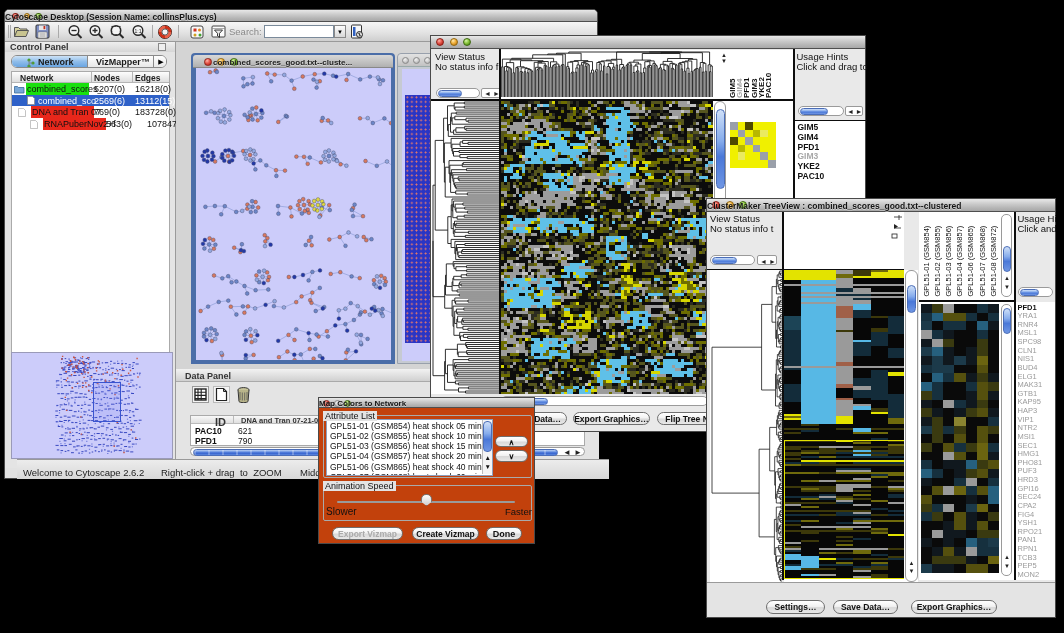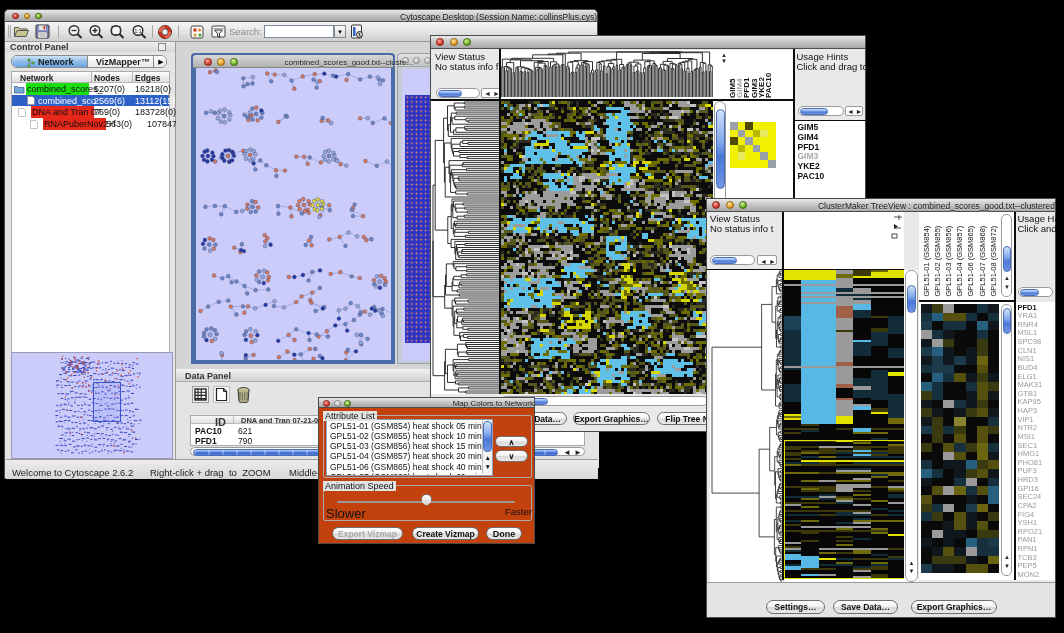--- a/index.html
+++ b/index.html
@@ -7,21 +7,21 @@
 .ab{position:absolute}
 .win{position:absolute;border:1px solid #4a4a4a;background:#e9e9e9}
 .tbar{position:absolute;left:0;right:0;top:0;
  background:linear-gradient(#e8e8e8,#c8c8c8 45%,#b2b2b2 80%,#a8a8a8);
  border-bottom:1px solid #4e4e4e;border-radius:4px 4px 0 0}
 .tl{position:absolute;border-radius:50%}
 .tl.r{background:radial-gradient(circle at 35% 28%,#ffb3a8,#e5554a 45%,#b2251c 85%);border:1px solid #8e2017}
 .tl.y{background:radial-gradient(circle at 35% 28%,#ffe9b0,#f2b13c 45%,#c07b16 85%);border:1px solid #93680f}
 .tl.g{background:radial-gradient(circle at 35% 28%,#d6f5a8,#8cc63f 45%,#4e8815 85%);border:1px solid #3f6a10}
 .tl.off{background:radial-gradient(circle at 35% 28%,#f2f2f2,#cfcfcf 50%,#a8a8a8 90%);border:1px solid #8a8a8a}
-.ttext{position:absolute;width:100%;text-align:right;font-weight:normal;color:#151515;
+.ttext{position:absolute;width:100%;text-align:left;font-weight:bold;color:#151515;
  text-shadow:0 1px 0 rgba(255,255,255,.45);white-space:nowrap}
 .btn{position:absolute;background:linear-gradient(#ffffff,#f2f2f2 45%,#d9d9d9 55%,#e8e8e8);
  border:1px solid #6f6f6f;border-radius:8px;text-align:center;font-weight:bold;color:#111}
 .sbtrack{position:absolute;background:#fff;border:1px solid #9a9a9a;border-radius:6px}
 .sbthumb{position:absolute;border-radius:5px;
  background:linear-gradient(#cfe0f8,#86acec 40%,#4a78d8 60%,#6f96e4);border:1px solid #4a6db8}
 .arr{position:absolute;font-size:8px;color:#222;line-height:8px}
 .cellhead{font-size:9.5px;color:#111;line-height:10.5px;white-space:nowrap}
 .blk{position:absolute;background:#0d0d0d}
 .whitecell{position:absolute;background:#fff}
@@ -257,21 +257,21 @@
   <div class="ab" style="left:61px;top:92px;width:310px;height:14px;border:1px solid #445a9a;border-bottom:none;border-radius:6px 6px 0 0;background:linear-gradient(#dcecfc,#9cc2f0 50%,#74a8e8);overflow:hidden;white-space:nowrap">
    <div class="ab" style="left:11px;top:1.5px;font-size:9px;font-weight:bold;color:#0a1a3a">Node Attribute Browser</div>
    <div class="ab" style="left:103px;top:0;width:1px;height:14px;background:#667"></div>
    <div class="ab" style="left:104px;top:0;width:206px;height:14px;background:linear-gradient(#f8f8f8,#ddd)"></div>
    <div class="ab" style="left:115px;top:1.5px;font-size:9px;font-weight:bold;color:#222">Edge Attribute Browser</div>
    <div class="ab" style="left:207px;top:0;width:1px;height:14px;background:#889"></div>
    <div class="ab" style="left:218px;top:1.5px;font-size:9px;font-weight:bold;color:#222">Network Attribute Browser</div>
   </div>
  </div>
 
- <div class="ab" style="left:1px;top:449px;width:592px;height:20px;background:linear-gradient(#ececec,#d8d8d8);border-top:1px solid #999">
+ <div class="ab" style="left:12px;top:449px;width:592px;height:20px;background:linear-gradient(#ececec,#d8d8d8);border-top:1px solid #999">
   <div class="ab" style="left:6px;top:6.5px;font-size:9.5px;color:#222">Welcome to Cytoscape 2.6.2</div>
   <div class="ab" style="left:144px;top:6.5px;font-size:9.5px;color:#222">Right-click + drag&nbsp; to&nbsp; ZOOM</div>
   <div class="ab" style="left:283px;top:6.5px;font-size:9.5px;color:#222">Middle-click + drag&nbsp; to&nbsp; PAN</div>
  </div>
 </div>
 
 <div class="win" id="tv1" style="left:430px;top:34.5px;width:436px;height:397px">
  <div class="tbar" style="height:13px">
   <div class="tl r" style="left:5px;top:2.5px;width:8px;height:8px"></div>
   <div class="tl y" style="left:18.5px;top:2.5px;width:8px;height:8px"></div>
@@ -524,18 +524,18 @@
    <div class="arr" style="left:2px;top:34px;font-size:6.5px;color:#111">▲</div>
    <div class="arr" style="left:2px;top:43px;font-size:6.5px;color:#111">▼</div>
   </div>
  </div>
  <div class="btn" style="left:176px;top:38px;width:33px;height:11.5px;font-size:8px;line-height:11px">∧</div>
  <div class="btn" style="left:176px;top:52.5px;width:33px;height:11.5px;font-size:8px;line-height:11px">∨</div>
  <div class="ab" style="left:4px;top:83px;font-size:9px;color:#111;background:#e3e3e3;z-index:5;padding:0 2px">Animation Speed</div>
  <div class="ab" style="left:4px;top:87.5px;width:209px;height:36px;border:1px solid #aaa;border-radius:2px"></div>
  <div class="ab" style="left:18px;top:103px;width:178px;height:2px;background:#9a9a9a;border-radius:1px"></div>
  <div class="ab" style="left:102px;top:96.5px;width:11px;height:12px;background:linear-gradient(#fdfdfd,#d0d0d0);border:1px solid #777;border-radius:5px 5px 3px 3px;clip-path:polygon(0 0,100% 0,100% 62%,50% 100%,0 62%)"></div>
- <div class="ab" style="left:7px;top:108px;font-size:13px;color:#111">Slower</div>
+ <div class="ab" style="left:7px;top:108px;font-size:10px;color:#111">Slower</div>
  <div class="ab" style="left:186px;top:108px;font-size:9.5px;color:#111">Faster</div>
  <div class="btn" style="left:13px;top:129px;width:71px;height:13.5px;font-size:8.5px;line-height:13px;color:#aaa;white-space:nowrap">Export Vizmap</div>
  <div class="btn" style="left:93px;top:129px;width:67px;height:13.5px;font-size:8.5px;line-height:13px;white-space:nowrap">Create Vizmap</div>
  <div class="btn" style="left:167px;top:129px;width:36px;height:13.5px;font-size:9px;line-height:13px">Done</div>
 </div>
 
 </body></html>

